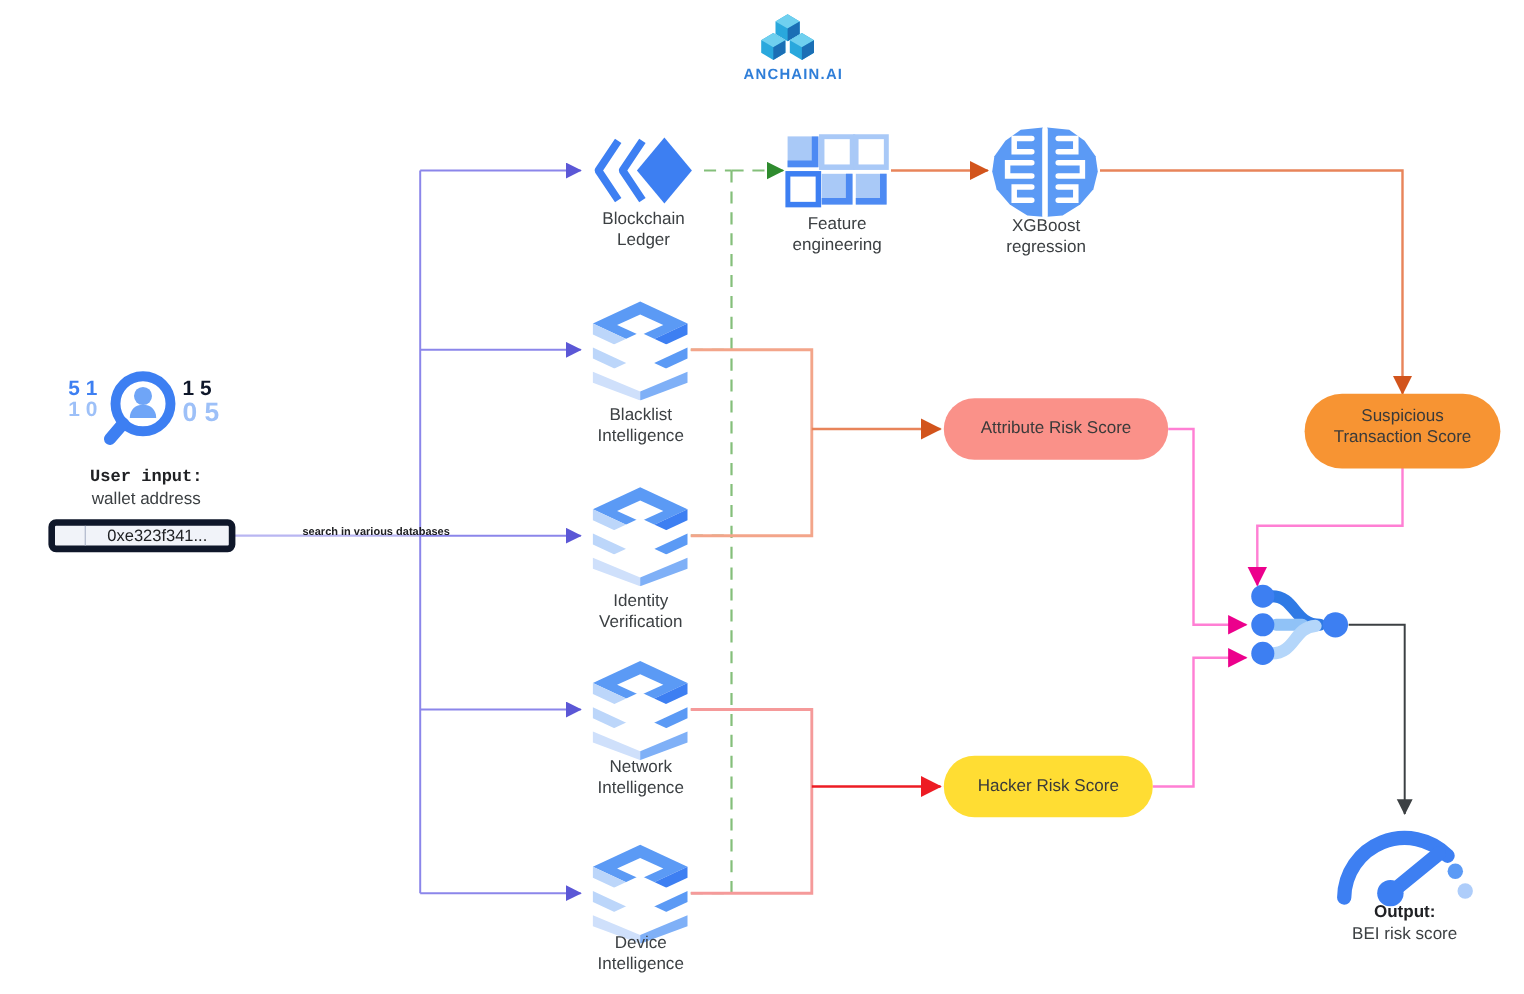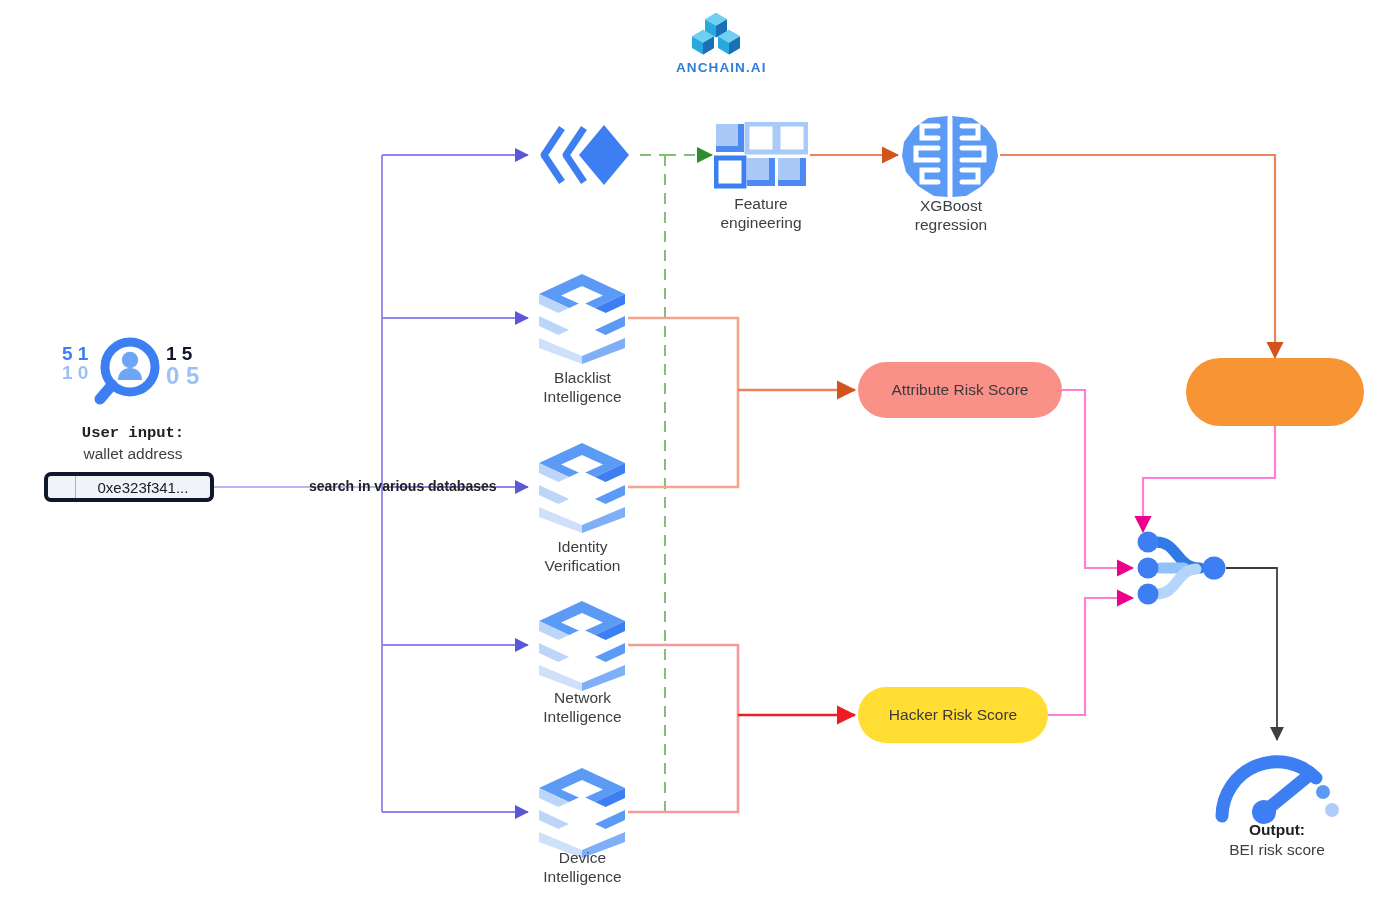--- a/index.html
+++ b/index.html
@@ -3,23 +3,23 @@
 <meta charset="utf-8">
 <style>
   html,body{margin:0;padding:0;background:#ffffff;}
   body{width:1385px;height:904px;font-family:"Liberation Sans",sans-serif;overflow:hidden;position:relative;}
   #stage{position:relative;width:1143px;height:904px;background:#fff;}
   svg.layer{position:absolute;left:0;top:0;width:1385px;height:904px;}
   .nodelabel{position:absolute;text-align:center;color:#3c4043;font-size:15.5px;line-height:19px;font-family:"Liberation Sans",sans-serif;pointer-events:none;}
   .nodelabel.bold{font-weight:bold;color:#202124;}
   .pilltext{position:absolute;text-align:center;color:#3a3a3a;font-size:15.5px;line-height:19px;font-family:"Liberation Sans",sans-serif;}
   .brandtext{position:absolute;font-size:13.5px;letter-spacing:1.1px;font-weight:bold;color:#2f7ed8;font-family:"Liberation Sans",sans-serif;}
-  .edgelabel{position:absolute;font-size:14px;font-weight:bold;color:#202124;font-family:"Liberation Sans",sans-serif;white-space:nowrap;margin-left:34px;}
+  .edgelabel{position:absolute;font-size:10px;font-weight:bold;color:#202124;font-family:"Liberation Sans",sans-serif;white-space:nowrap;}
   .addrbox{position:absolute;display:flex;align-items:center;box-sizing:border-box;
-     background:#f1f3f9;border:4px solid #0f172a;border-radius:7px;}
+     background:#f1f3f9;border:6px solid #0f172a;border-radius:7px;}
   .addrbox .tab{width:28px;height:100%;border-right:1px solid #aab2c8;box-sizing:border-box;}
   .addrbox .val{flex:1;text-align:center;font-size:15px;color:#202124;font-family:"Liberation Sans",sans-serif;}
   .binglyph{position:absolute;font-weight:bold;font-family:"Liberation Sans",sans-serif;}
 </style>
 </head>
 <body>
 
 <div id="stage">
 
   <svg class="layer" viewBox="0 0 1385 904">
@@ -134,20 +134,24 @@
 
   <div class="edgelabel" style="left:275px;top:478px;">search in various databases</div>
 
   <svg style="position:absolute;left:538px;top:118px;width:94px;height:74px" viewBox="0 0 94 74">
     <g fill="none" stroke="#3d7ff2" stroke-width="7" stroke-linejoin="round">
       <path d="M24,10 L6,37 L24,64"></path>
       <path d="M46,10 L28,37 L46,64"></path>
     </g>
     <path d="M66,7 L91,37 L66,67 L41,37 Z" fill="#3d7ff2"></path>
   </svg>
+  <div class="nodelabel" style="left:505px;top:190px;width:160px;">
+    <div>Blockchain</div>
+    <div>Ledger</div>
+  </div>
 
   <svg style="position:absolute;left:714px;top:122px;width:94px;height:68px" viewBox="0 0 94 68">
     <g>
       <rect x="2" y="2" width="28" height="28" fill="#a9c9f7"></rect>
       <path d="M2,24 h22 v-22 h6 v28 h-28 z" fill="#3d7ff2" opacity="0.85"></path>
       <rect x="33" y="2" width="28" height="28" fill="none" stroke="#a9c9f7" stroke-width="5"></rect>
       <rect x="64" y="2" width="28" height="28" fill="none" stroke="#a9c9f7" stroke-width="5"></rect>
       <rect x="2" y="36" width="28" height="28" fill="none" stroke="#3d7ff2" stroke-width="5"></rect>
       <rect x="33" y="36" width="28" height="28" fill="#a9c9f7"></rect>
       <path d="M33,58 h22 v-22 h6 v28 h-28 z" fill="#3d7ff2" opacity="0.85"></path>
@@ -256,20 +260,24 @@
     <div>Intelligence</div>
   </div>
 
   <div style="position:absolute;left:858px;top:362px;width:204px;height:56px;border-radius:28px;background:#fa9189;"></div>
   <div class="pilltext" style="left:858px;top:380px;width:204px;">Attribute Risk Score</div>
 
   <div style="position:absolute;left:858px;top:687px;width:190px;height:56px;border-radius:28px;background:#ffdd33;"></div>
   <div class="pilltext" style="left:858px;top:705px;width:190px;">Hacker Risk Score</div>
 
   <div style="position:absolute;left:1186px;top:358px;width:178px;height:68px;border-radius:34px;background:#f79433;"></div>
+  <div class="pilltext" style="left:1186px;top:369px;width:178px;">
+    <div>Suspicious</div>
+    <div>Transaction Score</div>
+  </div>
 
   <svg style="position:absolute;left:1126px;top:524px;width:104px;height:90px" viewBox="0 0 104 90">
     <path d="M30,18 C52,18 50,44 74,44" fill="none" stroke="#2f7ae5" stroke-width="11" stroke-linecap="round"></path>
     <path d="M34,44 L58,44" fill="none" stroke="#90c2f7" stroke-width="11" stroke-linecap="round"></path>
     <path d="M30,70 C52,70 50,46 70,45" fill="none" stroke="#b4d6fa" stroke-width="11" stroke-linecap="round"></path>
     <circle cx="22" cy="18" r="10.5" fill="#3d7ff2"></circle>
     <circle cx="22" cy="44" r="10.5" fill="#3d7ff2"></circle>
     <circle cx="22" cy="70" r="10.5" fill="#3d7ff2"></circle>
     <circle cx="88" cy="44" r="11.5" fill="#3d7ff2"></circle>
   </svg>

